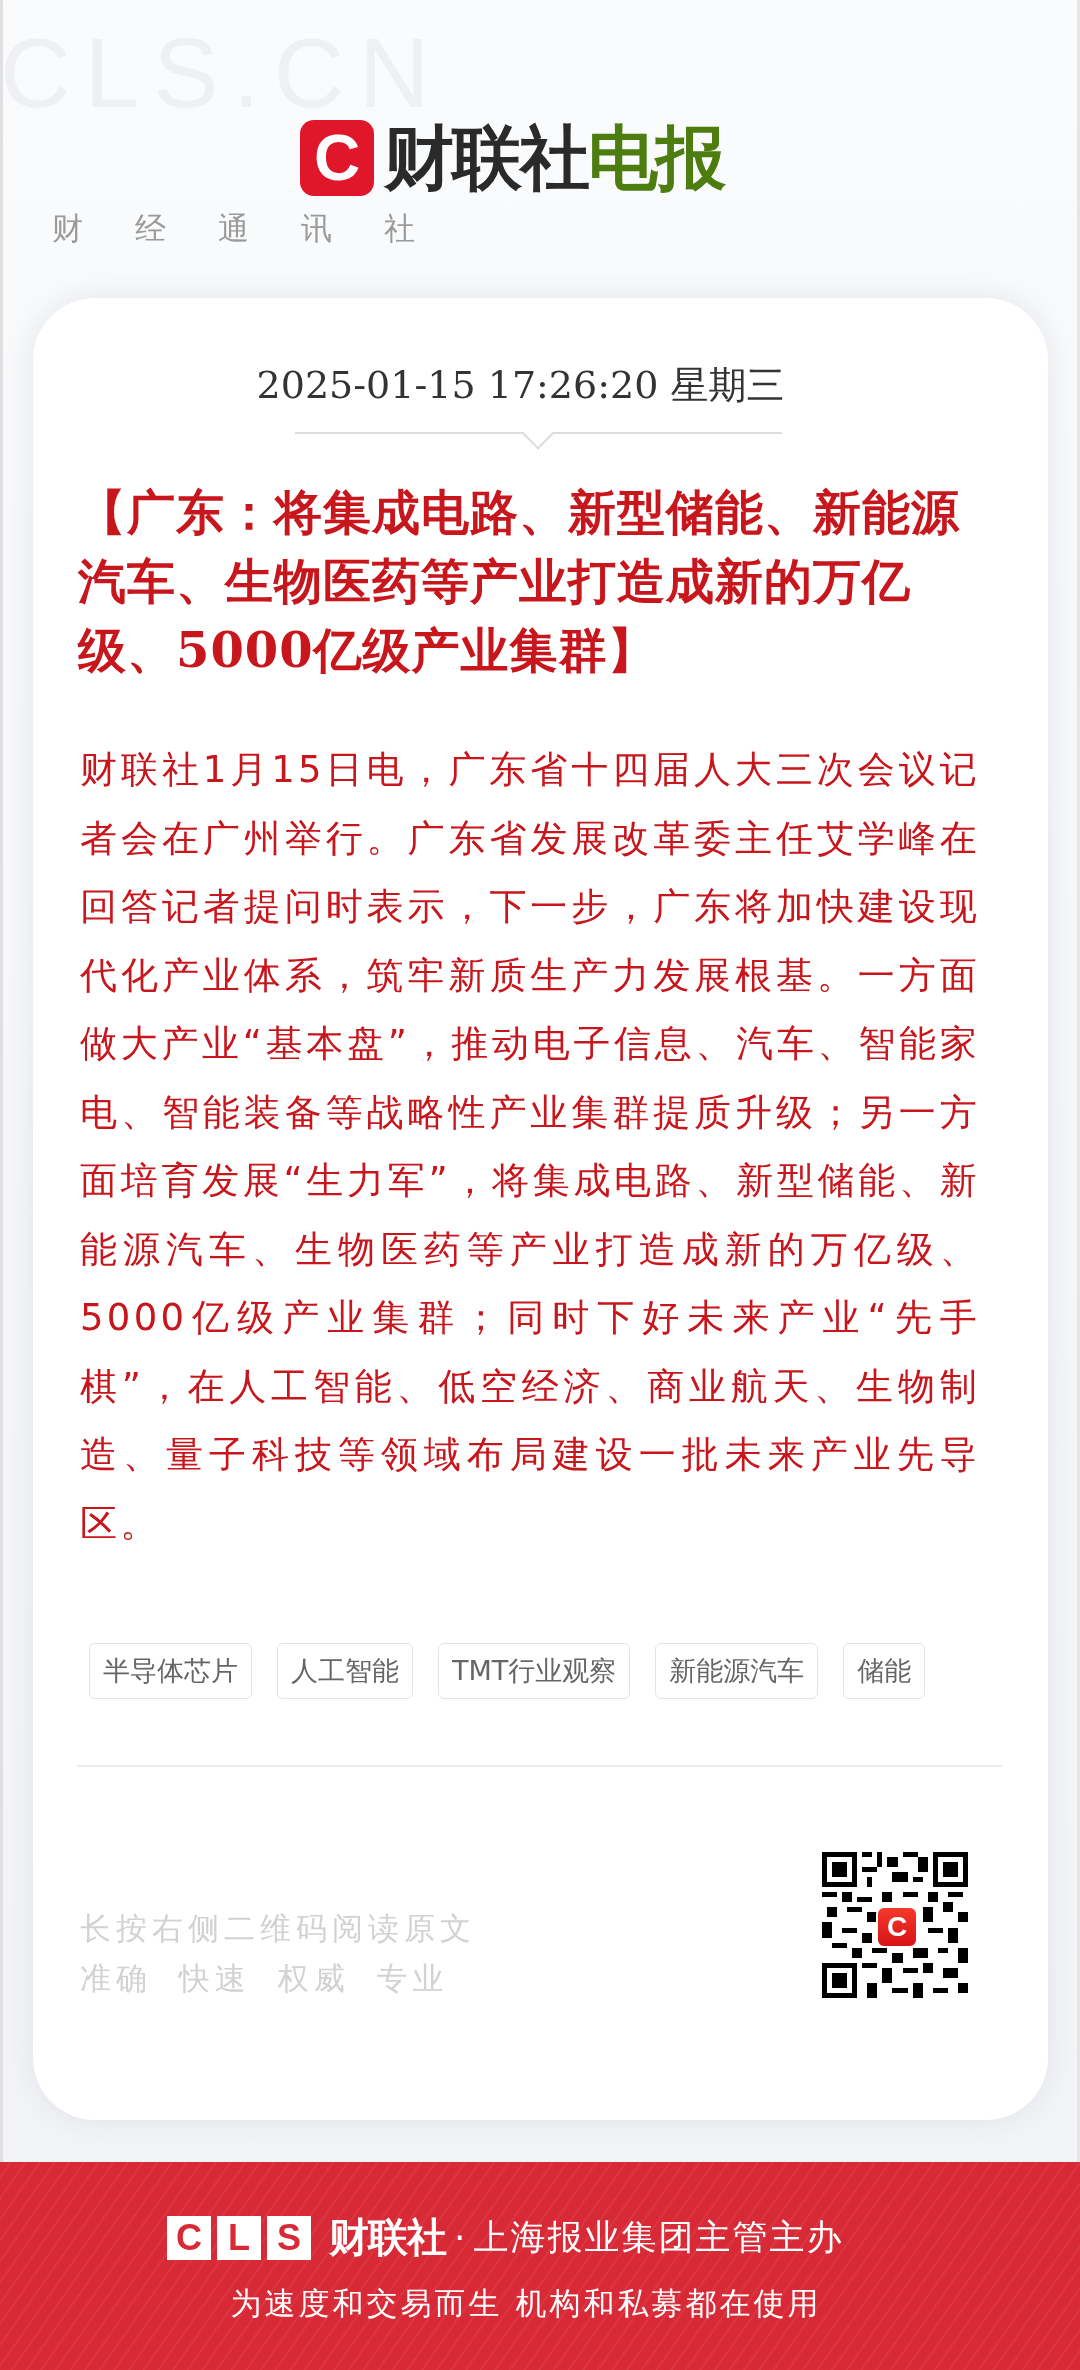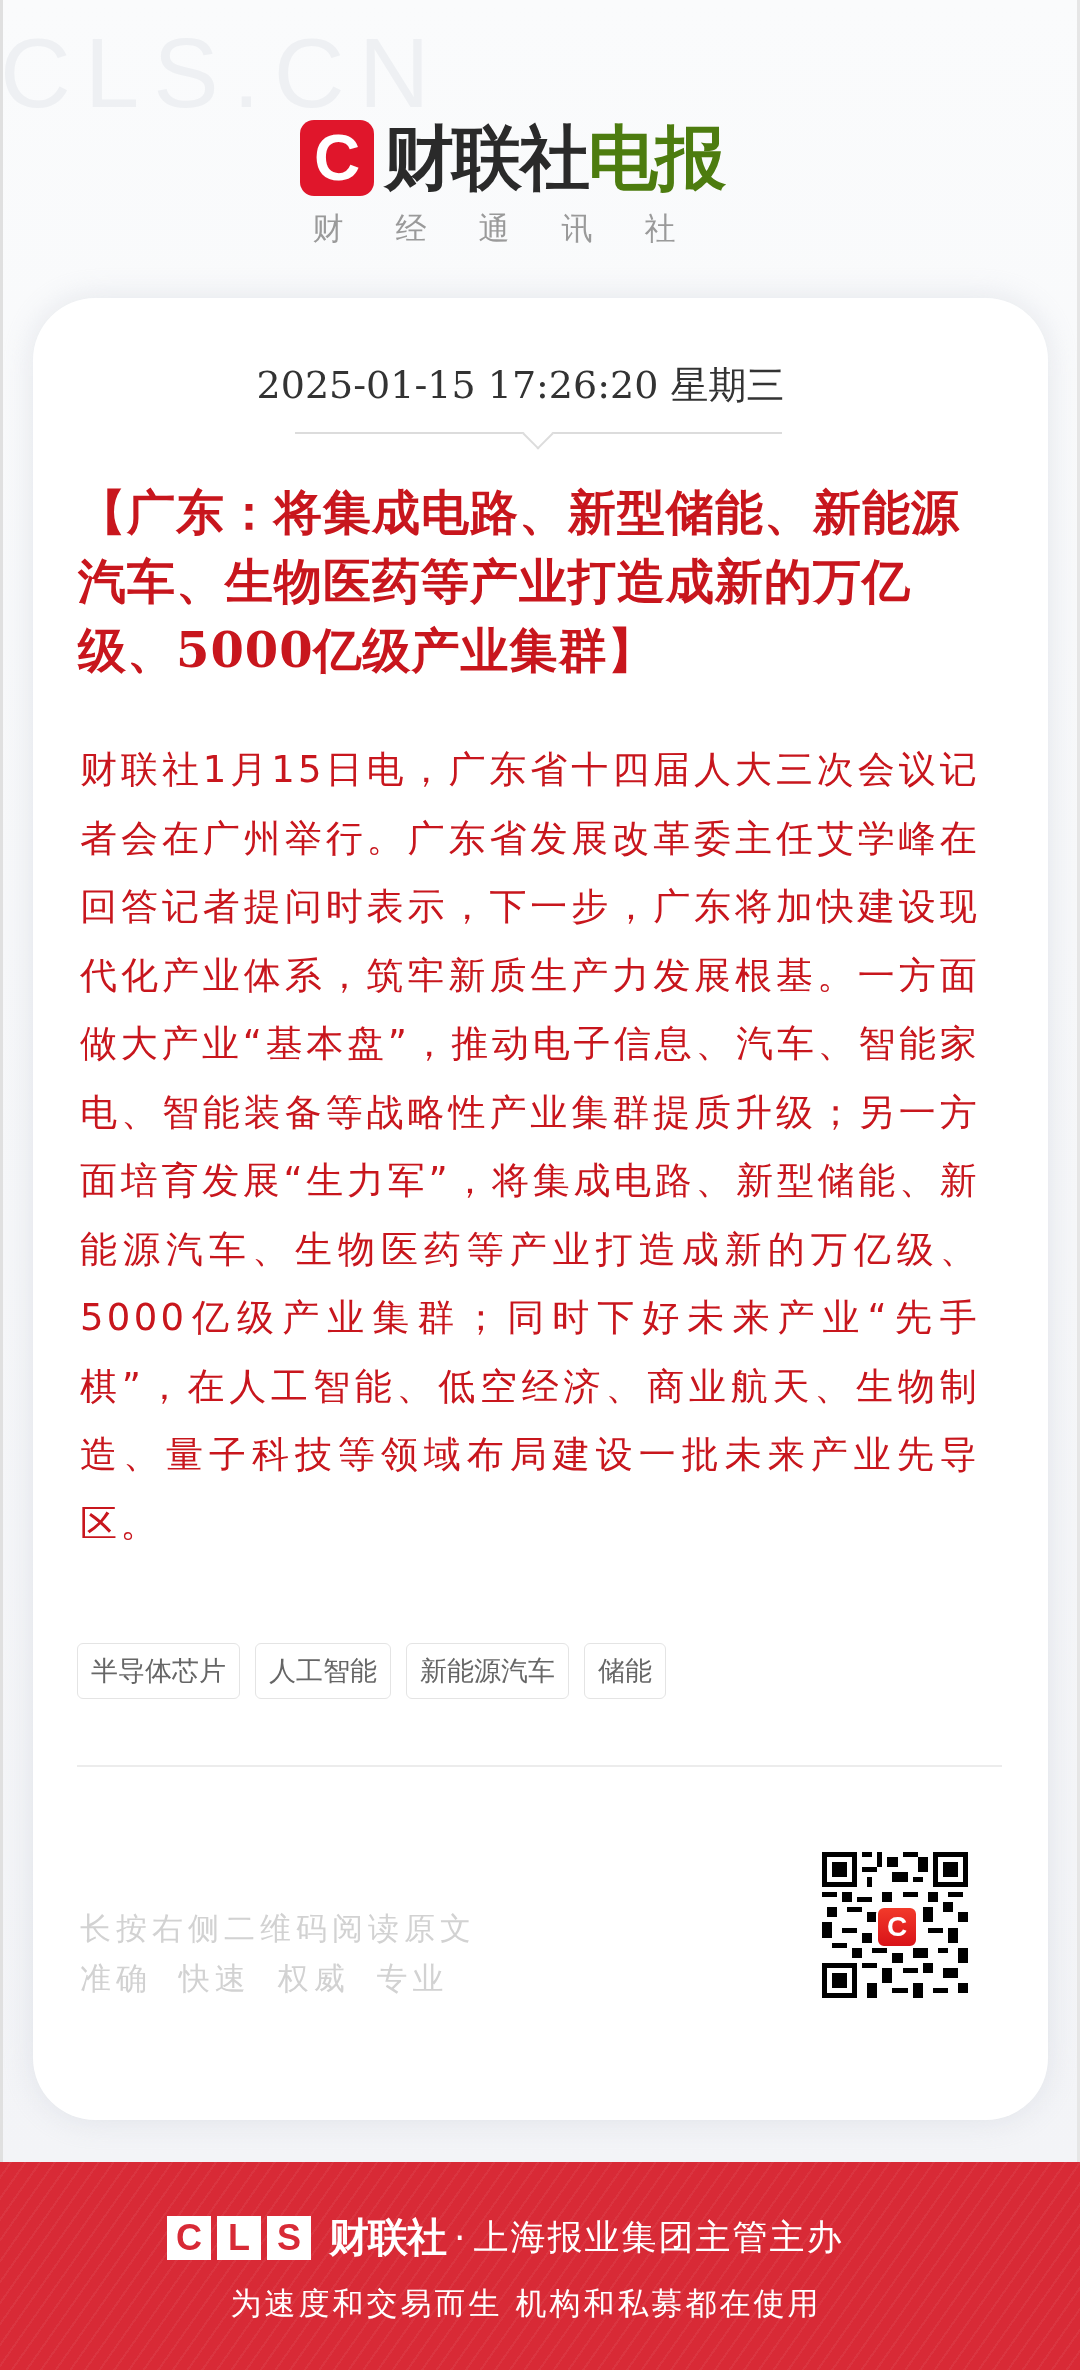--- a/index.html
+++ b/index.html
@@ -23,21 +23,21 @@
     position: absolute; top: 118px; left: 300px; height: 80px; display: flex; align-items: center;
   }
   .brand-logo {
     width: 74px; height: 76px; border-radius: 14px; background: #e0162b;
     display: flex; align-items: center; justify-content: center; margin-right: 10px;
   }
   .brand-logo span { color: #fff; font-family: "Liberation Sans", sans-serif; font-weight: bold; font-size: 64px; line-height: 1; }
   .brand-name { font-size: 70px; font-weight: bold; color: #2a2a2a; letter-spacing: -2px; line-height: 80px; }
   .brand-suffix { font-size: 70px; font-weight: bold; color: #4d7c0f; letter-spacing: -2px; line-height: 80px; }
   .brand-sub {
-    position: absolute; top: 208px; left: 0; width: 988px; text-align: center;
+    position: absolute; top: 208px; left: 0; width: 988px; text-align: left;
     font-size: 31px; color: #9a9a9a; letter-spacing: 52px; text-indent: 52px;
   }
   
   .card {
     position: absolute; left: 33px; top: 298px; width: 1015px; height: 1822px;
     background: #fff; border-radius: 62px;
     box-shadow: 0 0 30px rgba(200,205,215,0.45);
   }
   .timestamp {
     position: absolute; top: 360px; left: 0; width: 1041px; text-align: center;
@@ -54,21 +54,21 @@
   .headline {
     position: absolute; top: 478px; left: 78px; width: 920px;
     font-family: "DejaVu Serif", "Liberation Serif", serif; font-size: 48px; line-height: 69px;
     color: #c8161d; font-weight: bold; letter-spacing: 1px;
   }
   .body-text {
     position: absolute; top: 736px; left: 80px; width: 900px;
     font-size: 37px; line-height: 68.5px; color: #c8161d; letter-spacing: 3.3px;
     text-align: justify;
   }
-  .tags { position: absolute; top: 1643px; left: 77px; display: flex; gap: 15px; }
+  .tags { position: absolute; top: 1643px; left: 89px; display: flex; gap: 25px; }
   .tag {
     height: 54px; padding: 0 13px; border: 1.5px solid #e4e4e4; border-radius: 6px;
     display: flex; align-items: center; font-size: 27px; color: #666; background: #fff;
   }
   .divider { position: absolute; top: 1765px; left: 77px; width: 925px; height: 2px; background: #ececec; }
   .cta1 {
     position: absolute; top: 1908px; left: 80px; font-size: 31px; color: #d2d2d2; letter-spacing: 5px;
   }
   .cta2 {
     position: absolute; top: 1958px; left: 80px; font-size: 31px; color: #d2d2d2; letter-spacing: 5px; word-spacing: 12px;
@@ -125,20 +125,21 @@
 <div class="ts-line"></div>
 <div class="ts-notch"></div>
 
 <div class="headline">【广东：将集成电路、新型储能、新能源汽车、生物医药等产业打造成新的万亿级、5000亿级产业集群】</div>
 
 <div class="body-text">财联社1月15日电，广东省十四届人大三次会议记者会在广州举行。广东省发展改革委主任艾学峰在回答记者提问时表示，下一步，广东将加快建设现代化产业体系，筑牢新质生产力发展根基。一方面做大产业“基本盘”，推动电子信息、汽车、智能家电、智能装备等战略性产业集群提质升级；另一方面培育发展“生力军”，将集成电路、新型储能、新能源汽车、生物医药等产业打造成新的万亿级、5000亿级产业集群；同时下好未来产业“先手棋”，在人工智能、低空经济、商业航天、生物制造、量子科技等领域布局建设一批未来产业先导区。</div>
 
 <div class="tags">
   <div class="tag">半导体芯片</div>
   <div class="tag">人工智能</div>
+  <div class="tag">TMT行业观察</div>
   <div class="tag">新能源汽车</div>
   <div class="tag">储能</div>
 </div>
 
 <div class="divider"></div>
 
 <div class="cta1">长按右侧二维码阅读原文</div>
 <div class="cta2">准确 快速 权威 专业</div>
 
 <div class="qr">

